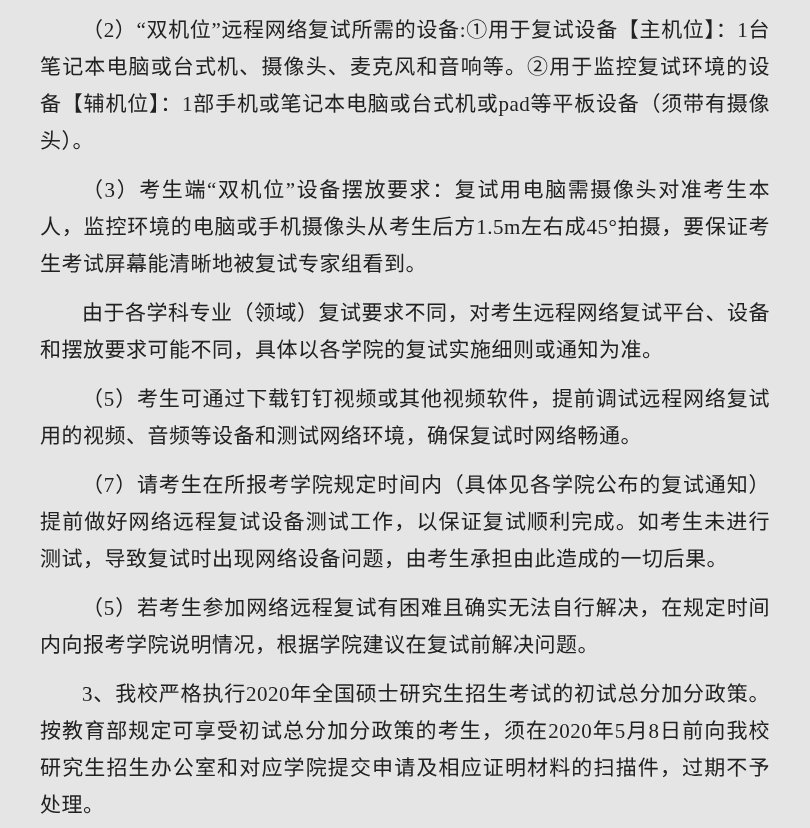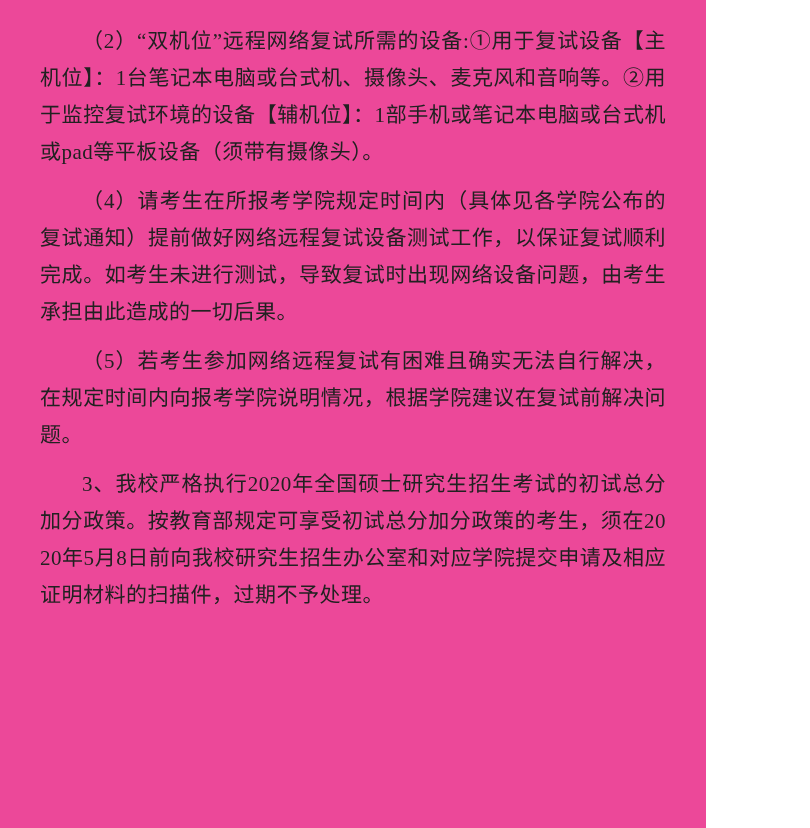--- a/index.html
+++ b/index.html
@@ -10,37 +10,40 @@
     }
     body {
       width: 810px;
       height: 828px;
       overflow: hidden;
       font-family: "Liberation Serif", "DejaVu Serif", serif;
       color: #212121;
     }
     .page {
       box-sizing: border-box;
-      width: 706px;
+      width: 810px;
       height: 828px;
-      padding: 23px 40px 0 40px;
-      background: #ec4899;
+      padding: 12px 40px 0 40px;
+      background: #e5e5e5;
     }
     .doc-paragraph {
       margin: 0 0 12px 0;
       font-size: 21px;
       line-height: 37px;
       letter-spacing: 0.5px;
       text-align: justify;
       text-indent: 2em;
       word-break: break-all;
       color: #212121;
     }
   </style>
 </head>
 <body>
 
 <div class="page">
   <p class="doc-paragraph">（2）“双机位”远程网络复试所需的设备:①用于复试设备【主机位】：1台笔记本电脑或台式机、摄像头、麦克风和音响等。②用于监控复试环境的设备【辅机位】：1部手机或笔记本电脑或台式机或pad等平板设备（须带有摄像头）。</p>
-  <p class="doc-paragraph">（4）请考生在所报考学院规定时间内（具体见各学院公布的复试通知）提前做好网络远程复试设备测试工作，以保证复试顺利完成。如考生未进行测试，导致复试时出现网络设备问题，由考生承担由此造成的一切后果。</p>
+  <p class="doc-paragraph">（3）考生端“双机位”设备摆放要求：复试用电脑需摄像头对准考生本人，监控环境的电脑或手机摄像头从考生后方1.5m左右成45°拍摄，要保证考生考试屏幕能清晰地被复试专家组看到。</p>
+  <p class="doc-paragraph">由于各学科专业（领域）复试要求不同，对考生远程网络复试平台、设备和摆放要求可能不同，具体以各学院的复试实施细则或通知为准。</p>
+  <p class="doc-paragraph">（5）考生可通过下载钉钉视频或其他视频软件，提前调试远程网络复试用的视频、音频等设备和测试网络环境，确保复试时网络畅通。</p>
+  <p class="doc-paragraph">（7）请考生在所报考学院规定时间内（具体见各学院公布的复试通知）提前做好网络远程复试设备测试工作，以保证复试顺利完成。如考生未进行测试，导致复试时出现网络设备问题，由考生承担由此造成的一切后果。</p>
   <p class="doc-paragraph">（5）若考生参加网络远程复试有困难且确实无法自行解决，在规定时间内向报考学院说明情况，根据学院建议在复试前解决问题。</p>
   <p class="doc-paragraph">3、我校严格执行2020年全国硕士研究生招生考试的初试总分加分政策。按教育部规定可享受初试总分加分政策的考生，须在2020年5月8日前向我校研究生招生办公室和对应学院提交申请及相应证明材料的扫描件，过期不予处理。</p>
 </div>
 
 </body></html>

